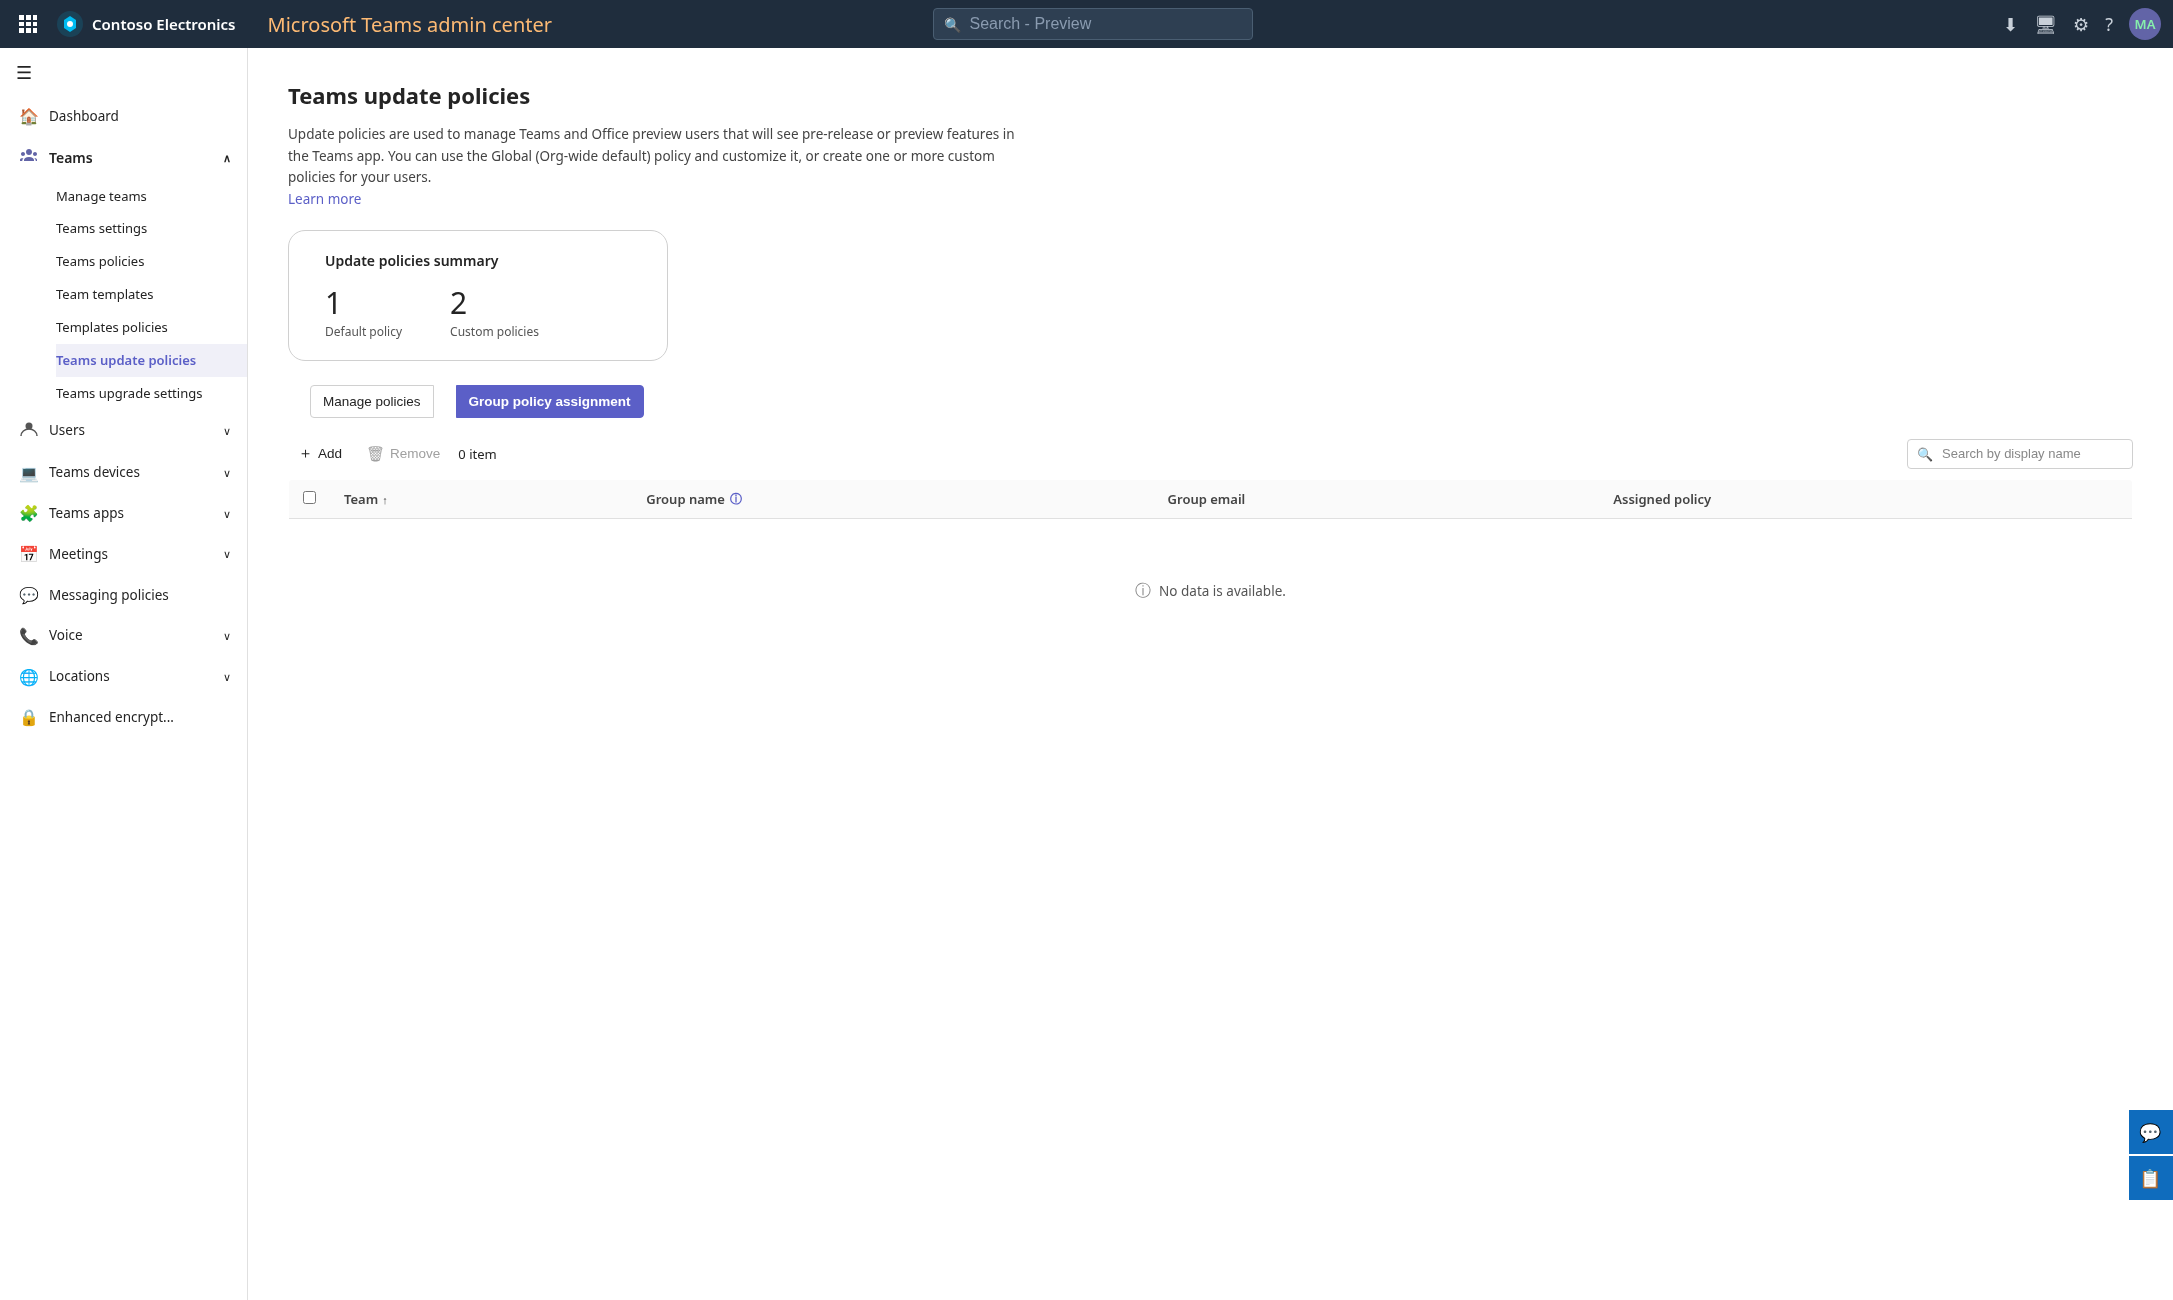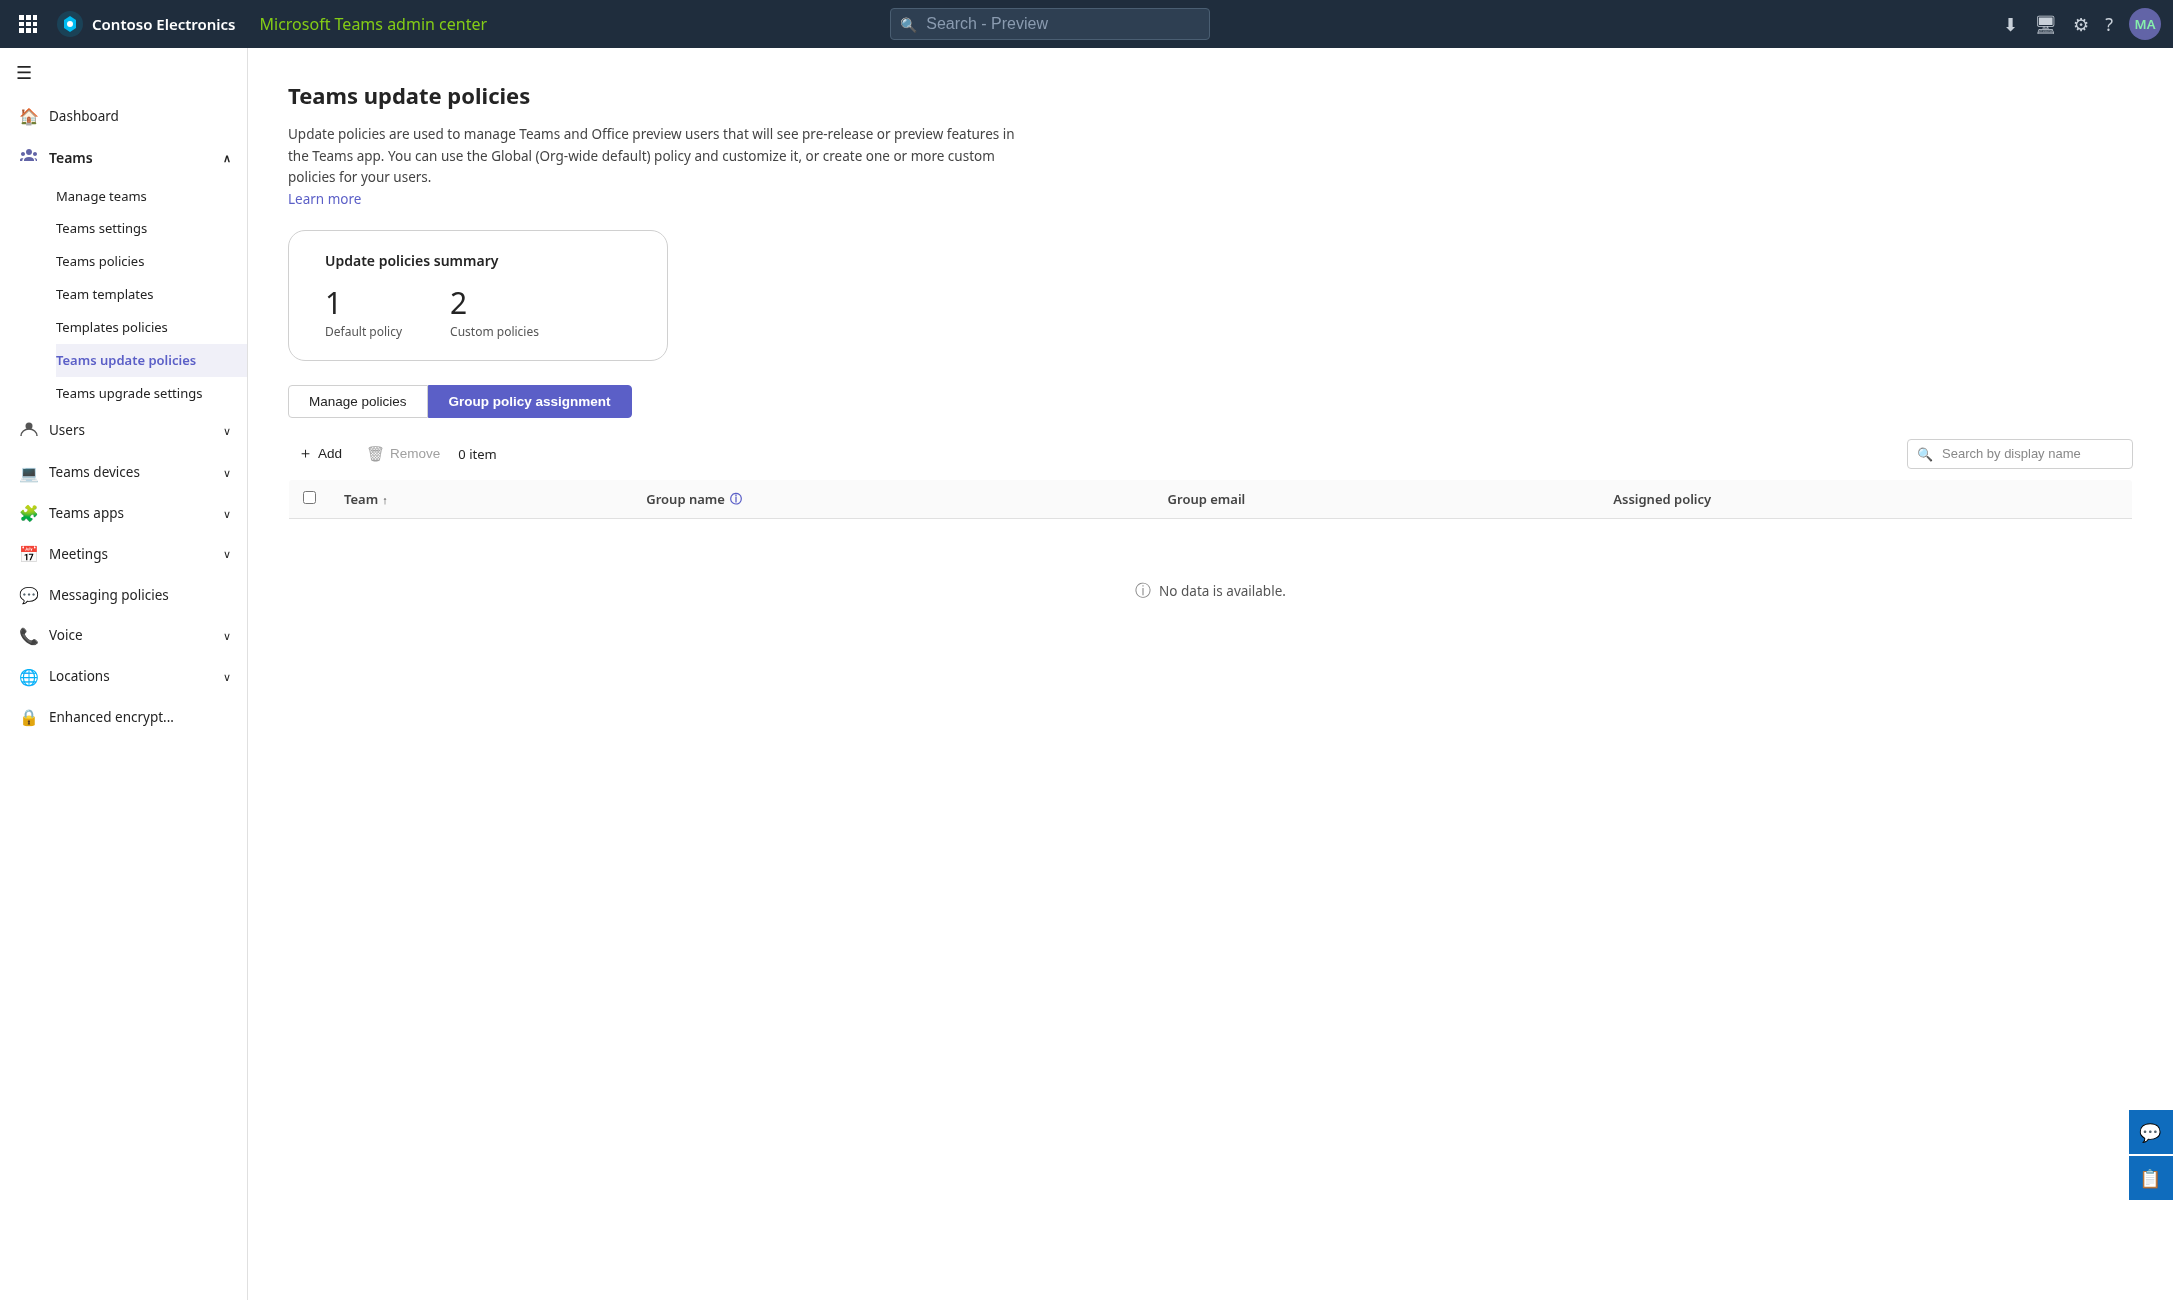--- a/index.html
+++ b/index.html
@@ -8,21 +8,21 @@
     
     .topnav {
       background: #1f2d3d;
       display: flex; align-items: center;
       height: 48px; padding: 0 12px;
       gap: 12px; flex-shrink: 0;
     }
     .topnav-waffle { color: #fff; font-size: 18px; cursor: pointer; display: flex; align-items: center; justify-content: center; width: 32px; height: 32px; }
     .topnav-logo { display: flex; align-items: center; gap: 8px; color: #fff; font-weight: 600; font-size: 15px; white-space: nowrap; }
     .topnav-logo-icon { width: 28px; height: 28px; }
-    .topnav-appname { color: #84cc16; font-size: 16px; font-weight: 400; margin-left: 12px; white-space: nowrap; }
+    .topnav-appname { color: #fdba74; font-size: 20px; font-weight: 400; margin-left: 20px; white-space: nowrap; }
     .topnav-search {
       flex: 1; max-width: 320px; margin: 0 auto;
       display: flex; align-items: center;
       background: #2e3f52; border: 1px solid #4a5e72;
       border-radius: 4px; padding: 0 10px; height: 32px; gap: 8px;
     }
     .topnav-search input {
       background: transparent; border: none; outline: none;
       color: #c8d0d9; font-size: 16px; width: 100%;
     }
@@ -74,23 +74,24 @@
     }
     .summary-card-title { font-weight: 600; font-size: 14px; margin-bottom: 16px; }
     .summary-stats { display: flex; gap: 48px; }
     .stat-item { display: flex; flex-direction: column; }
     .stat-number { font-size: 30px; font-weight: 400; color: #242424; line-height: 1.1; }
     .stat-label { font-size: 12px; color: #555; margin-top: 4px; }
 
     
     .tabs { display: flex; gap: 0; margin-bottom: 20px; }
     .tab-btn {
-      padding: 8px 20px; border: 1px solid #d0d0d0; background: #fff;
+      padding: 8px 12px; border: 1px solid #d0d0d0; background: #fff;
       cursor: pointer; font-size: 13.5px; color: #242424;
       border-radius: 0;
+      margin-left: 22px;
     }
     .tab-btn:first-child { border-radius: 4px 0 0 4px; }
     .tab-btn:last-child { border-radius: 0 4px 4px 0; }
     .tab-btn.active { background: #5b5fc7; color: #fff; border-color: #5b5fc7; font-weight: 600; }
 
     
     .table-toolbar {
       display: flex; align-items: center; gap: 4px;
       margin-bottom: 0; padding-bottom: 10px;
     }

